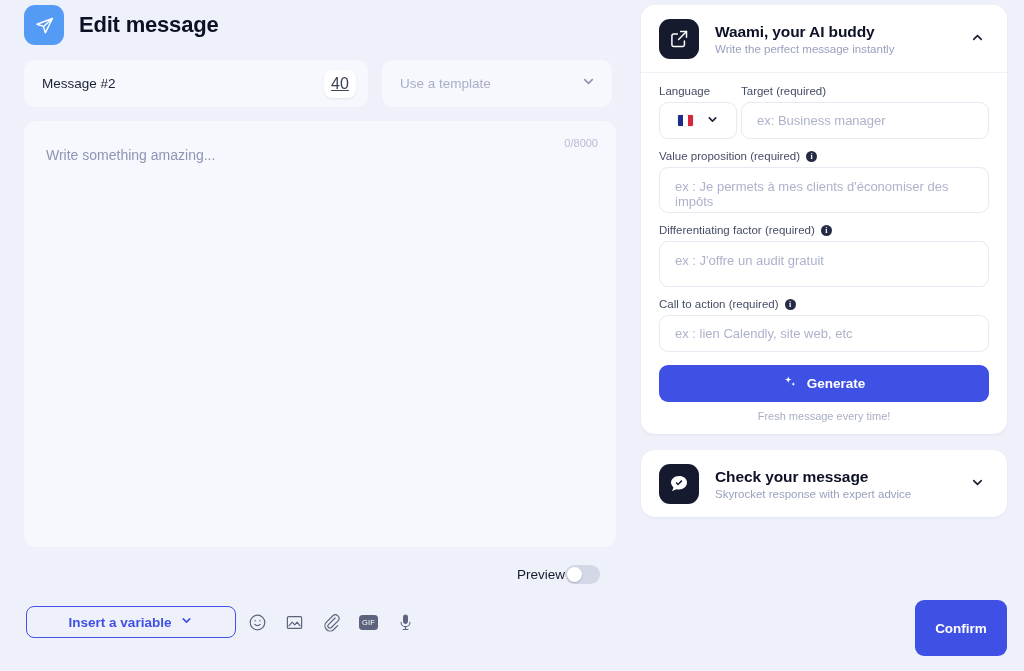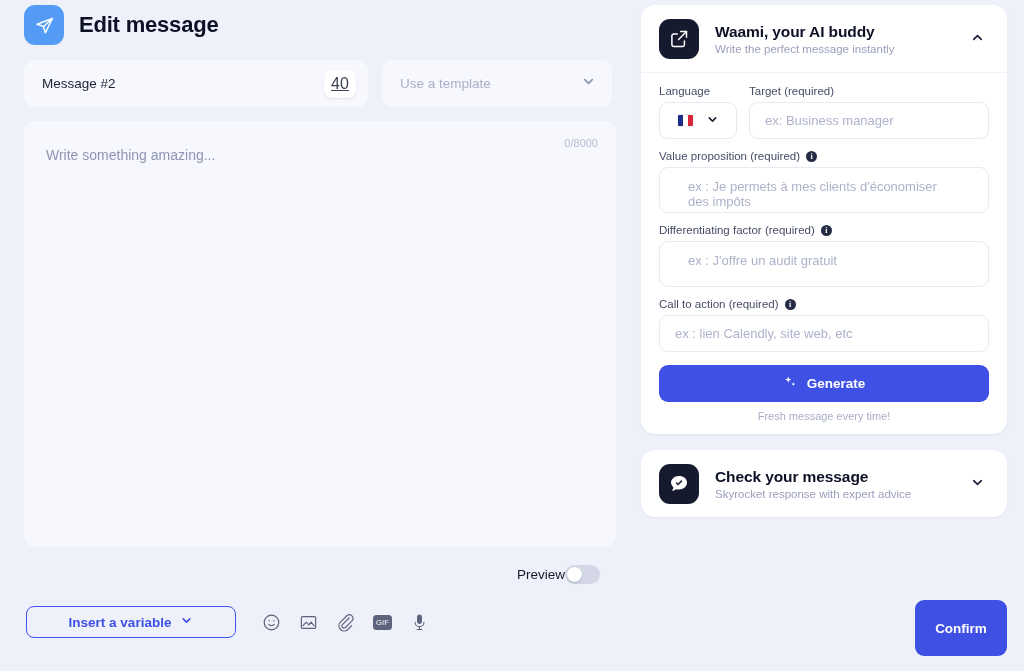--- a/index.html
+++ b/index.html
@@ -122,21 +122,21 @@
     top: 2px; left: 2px;
     width: 15px; height: 15px;
     border-radius: 50%;
     background: #ffffff;
     box-shadow: 0 1px 2px rgba(20,30,70,.22);
   }
 
   #bottom-bar {
     display: flex;
     align-items: center;
-    gap: 18px;
+    gap: 4px;
     padding: 22px 0 0 26px;
   }
   #insert-variable-button {
     width: 210px; height: 32px;
     border: 1.4px solid #4054e8;
     border-radius: 8px;
     background: transparent;
     display: flex;
     align-items: center;
     justify-content: center;
@@ -228,21 +228,21 @@
     background: #262b45;
     color: #ffffff;
     font-size: 8px;
     font-weight: bold;
     display: flex; align-items: center; justify-content: center;
     font-family: "Liberation Serif", serif;
     cursor: pointer;
   }
   #lang-target-row {
     display: flex;
-    gap: 12px;
+    gap: 4px;
   }
   #language-group { width: 78px; }
   #language-select {
     height: 37px;
     border: 1px solid #e7e9f3;
     border-radius: 9px;
     display: flex;
     align-items: center;
     justify-content: center;
     gap: 13px;
@@ -266,21 +266,21 @@
     padding: 0 15px;
     font-size: 13px;
     color: #adb2ca;
     cursor: text;
     background: #fff;
   }
   .textarea-input {
     border: 1px solid #e7e9f3;
     border-radius: 9px;
     height: 46px;
-    padding: 11px 28px;
+    padding: 11px 15px;
     font-size: 13px;
     color: #adb2ca;
     cursor: text;
     background: #fff;
   }
   .field-block { padding-top: 11px; }
 
   #generate-button {
     margin-top: 13px;
     height: 37px;

